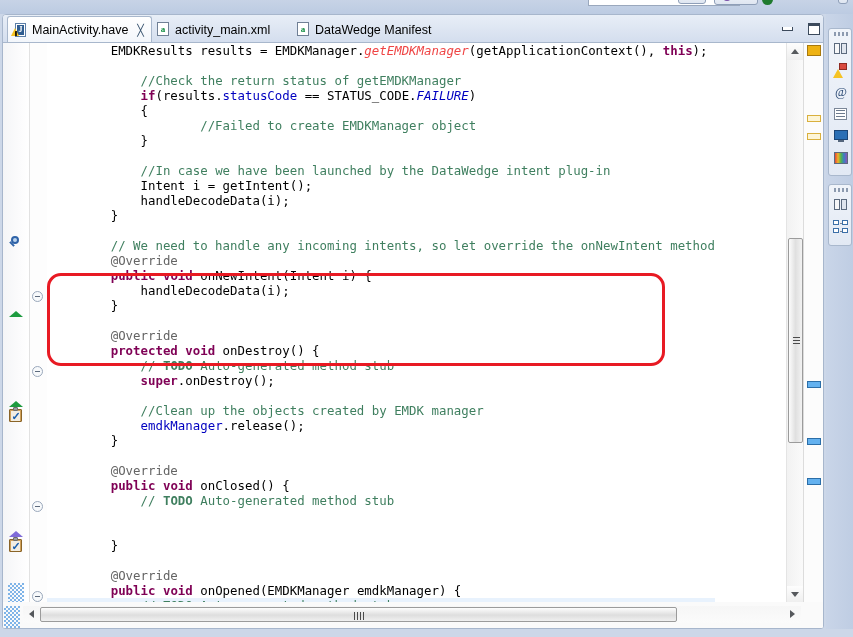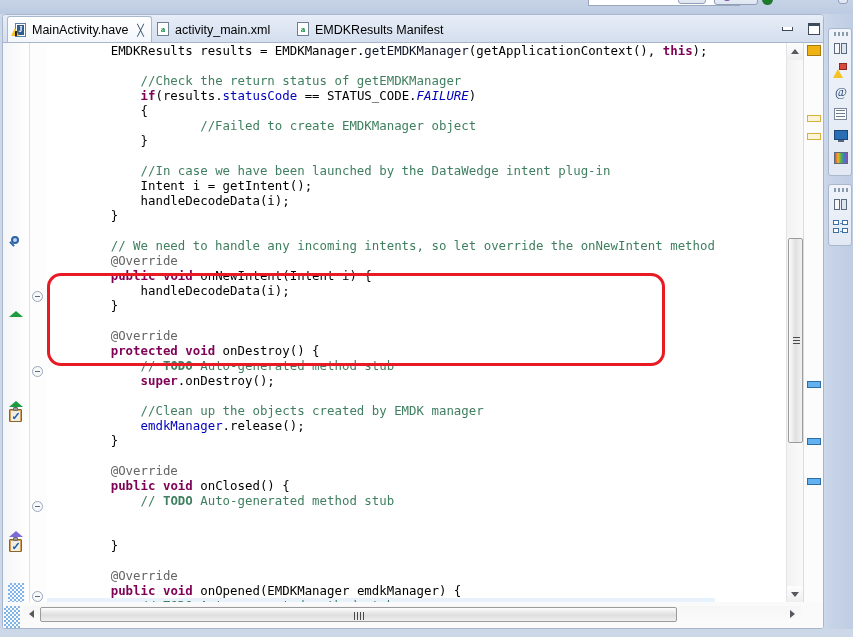--- a/index.html
+++ b/index.html
@@ -214,21 +214,21 @@
     color:#000;
   }
   .cl { height:15px; padding-left:4px; }
   .cl.cur { background:#e8f2fd; }
   .kw  { color:#7f0055; font-weight:bold; }
   .cm  { color:#3f7f5f; }
   .td  { color:#3f7f5f; font-weight:bold; }
   .an  { color:#646464; }
   .fld { color:#0000c0; }
   .sf  { color:#0000c0; font-style:italic; }
-  .sm  { color:#0f172a; }
+  .sm  { color:#ef4444; font-style:italic; }
 
   
   #highlight-box {
     position:absolute; left:44px; top:230px; width:618px; height:93px;
     border:3px solid #e81a23; border-radius:14px;
     pointer-events:none;
   }
 
   
   #vscroll {
@@ -429,21 +429,21 @@
           <span class="xletter">a</span>
       </span>
       <span>activity_main.xml</span>
     </div>
 
     <div class="tab" style="left:288px;">
       <span class="ico ico-xml">
         <span class="xpage"></span>
           <span class="xletter">a</span>
       </span>
-      <span>EMDKResults Manifest</span>
+      <span>DataWedge Manifest</span>
     </div>
 
     <div id="panel-buttons">
       <span class="panel-btn">
           <span class="min"></span>
         </span>
       <span class="panel-btn">
           <span class="max-o"></span>
           <span class="max-i"></span>
         </span>

